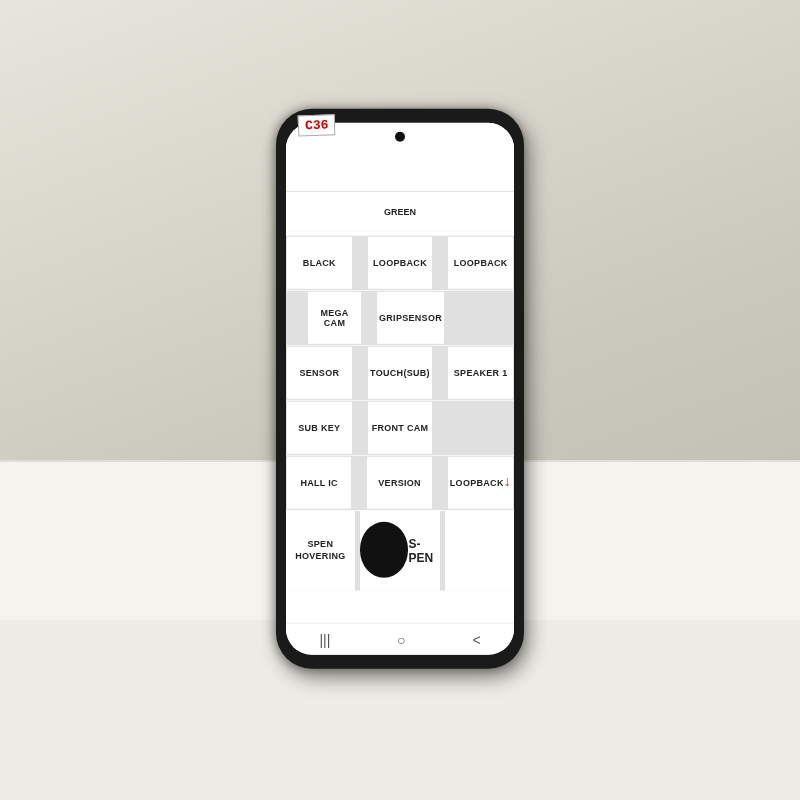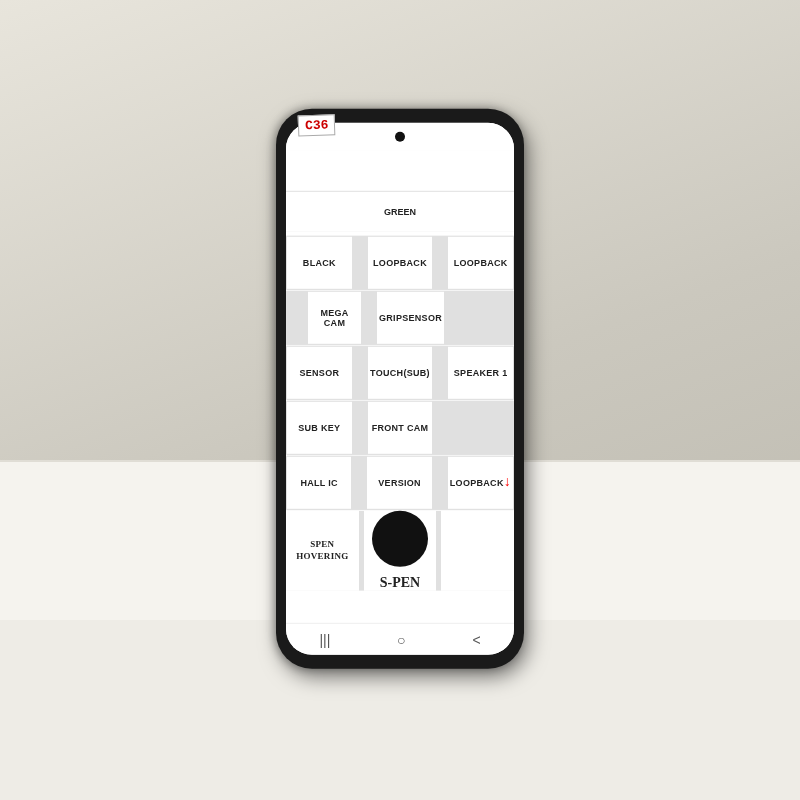--- a/index.html
+++ b/index.html
@@ -146,24 +146,24 @@
     .spen-circle {
       width: 56px;
       height: 56px;
       background: #111;
       border-radius: 50%;
       margin-bottom: 2px;
     }
 
     .spen-cell {
       display: flex;
-      flex-direction: column;
-      align-items: center;
-      justify-content: space-between;
-      font-size: 14px;
+      flex-direction: row;
+      align-items: center;
+      justify-content: center;
+      font-size: 12px;
       font-weight: 600;
       color: #222;
       background: #ffffff;
       min-height: 80px;
     }
 
     
     .red-arrow {
       color: red;
       font-size: 14px;
@@ -293,21 +293,21 @@
           </div>
           <div class="test-cell">
             <span>VERSION</span>
           </div>
           <div class="test-cell loopback-cell">
             <span>LOOPBACK</span>
             <span class="red-arrow">↓</span>
           </div>
         </div>
 
-        <div style="display:grid; grid-template-columns: repeat(3,1fr); gap:5px; background:#e0e0e0; margin-top:1px; flex-shrink:0;font-family:Liberation Serif, serif;">
+        <div style="display:grid; grid-template-columns: repeat(3,1fr); gap:5px; background:#e0e0e0; margin-top:1px; flex-shrink:0;">
           <div class="test-cell" style="min-height:80px; font-size:9px; flex-direction:column;">
             <span style="text-align:center; line-height:1.3;">SPEN<br>HOVERING</span>
           </div>
           <div class="spen-cell">
             <div class="spen-circle"></div>
             <span>S-PEN</span>
           </div>
           <div class="test-cell" style="min-height:80px;"></div>
         </div>
 

